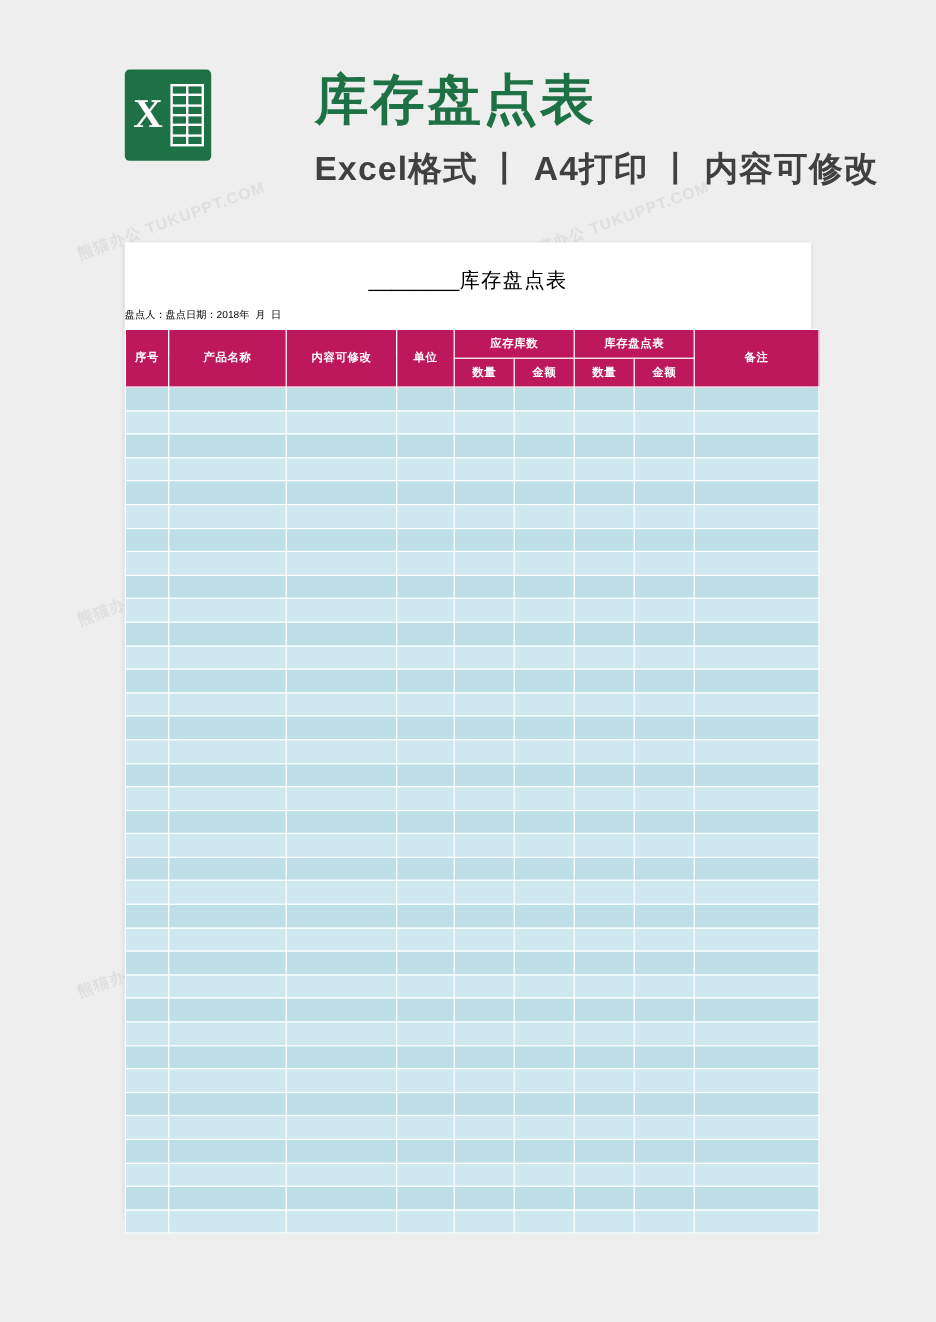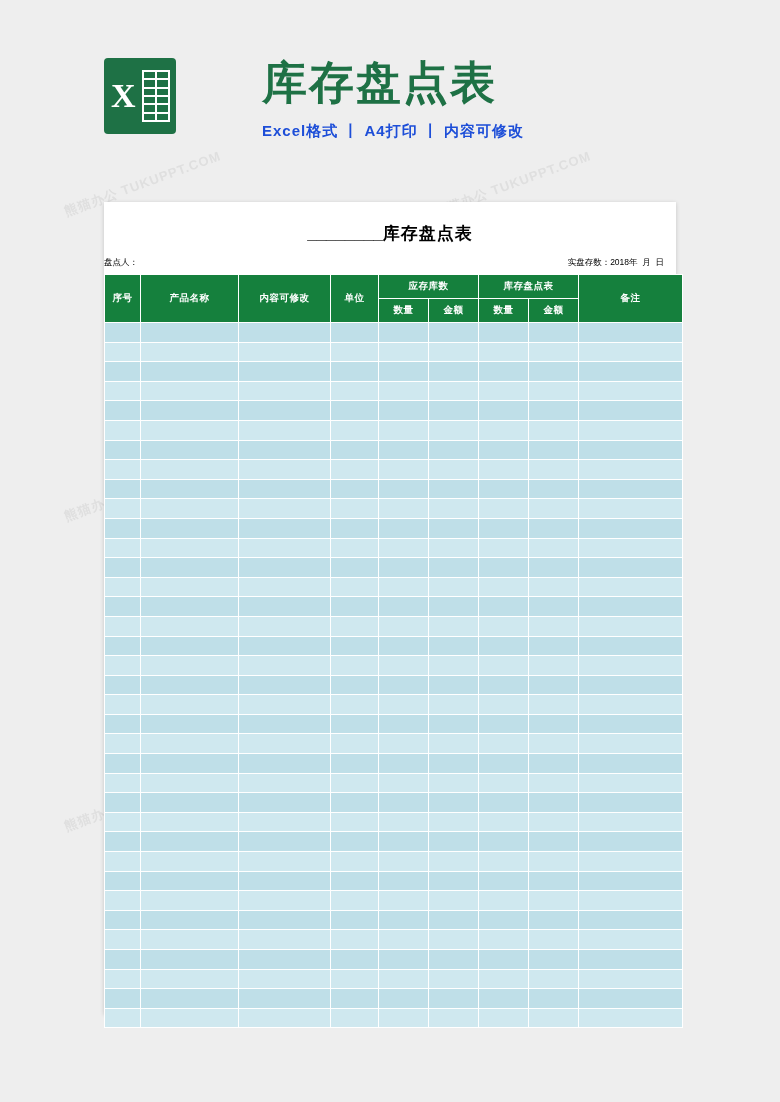--- a/index.html
+++ b/index.html
@@ -69,71 +69,71 @@
     font-size: 45px;
     font-weight: bold;
     color: #1e7145;
     letter-spacing: 2px;
     line-height: 54px;
   }
   .banner-sub {
     position: absolute;
     left: 262px;
     top: 122px;
-    font-size: 15px;
+    font-size: 28px;
     font-weight: bold;
-    color: #1d4ed8;
+    color: #404040;
     letter-spacing: 1px;
   }
 
   
   .sheet {
     position: absolute;
     left: 104px;
     top: 202px;
     width: 572px;
     height: 812px;
     background: #ffffff;
     box-shadow: 0 1px 4px rgba(0,0,0,0.18);
   }
   .doc-title {
     text-align: center;
     font-size: 17px;
-    font-weight: bold;
+    font-weight: normal;
     color: #000000;
     padding-top: 20px;
     letter-spacing: 1px;
   }
   .doc-title .blank {
     letter-spacing: 0px;
   }
   .meta-row {
     display: flex;
-    justify-content: space-between;
+    justify-content: flex-start;
     font-size: 8.5px;
     color: #000;
     padding: 12px 12px 5px 0;
   }
   .meta-row span { white-space: pre; }
 
   
   table.inv {
     border-collapse: collapse;
     width: 548px;
     margin: 0 auto;
     table-layout: fixed;
   }
   table.inv th, table.inv td {
     border: 1px solid #ffffff;
     padding: 0;
     text-align: center;
     vertical-align: middle;
   }
   table.inv thead th {
-    background: #15803d;
+    background: #be185d;
     color: #ffffff;
     font-size: 9.5px;
     font-weight: bold;
     height: 23px;
     letter-spacing: 0.5px;
   }
   table.inv thead th.tall {
     height: 46px;
   }
   table.inv tbody td {
@@ -205,21 +205,21 @@
 </div>
 
 <div class="sheet">
 
   <div class="doc-title">
     <span class="blank">________</span><span>库存盘点表</span>
   </div>
 
   <div class="meta-row">
     <span>盘点人：</span>
-    <span>实盘存数：2018年  月  日</span>
+    <span>盘点日期：2018年  月  日</span>
   </div>
 
   <table class="inv">
     <colgroup>
       <col class="c-idx">
         <col class="c-spec">
         <col class="c-name">
         <col class="c-unit">
       <col class="c-q1">
         <col class="c-a1">

